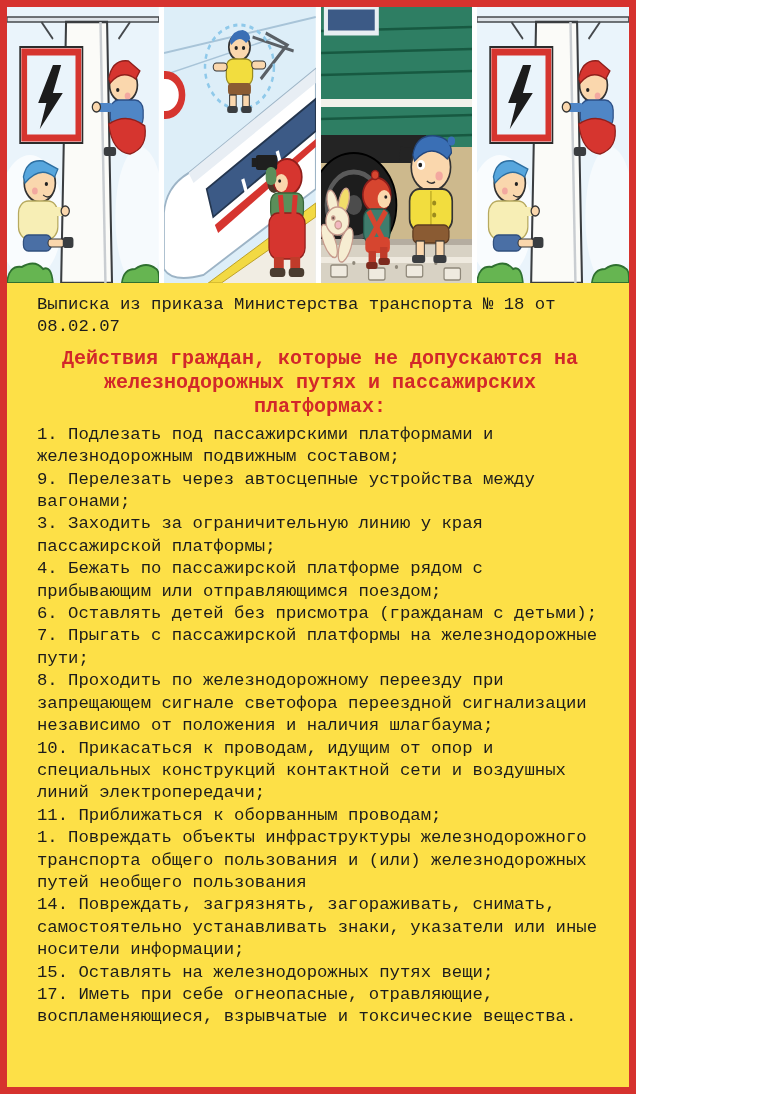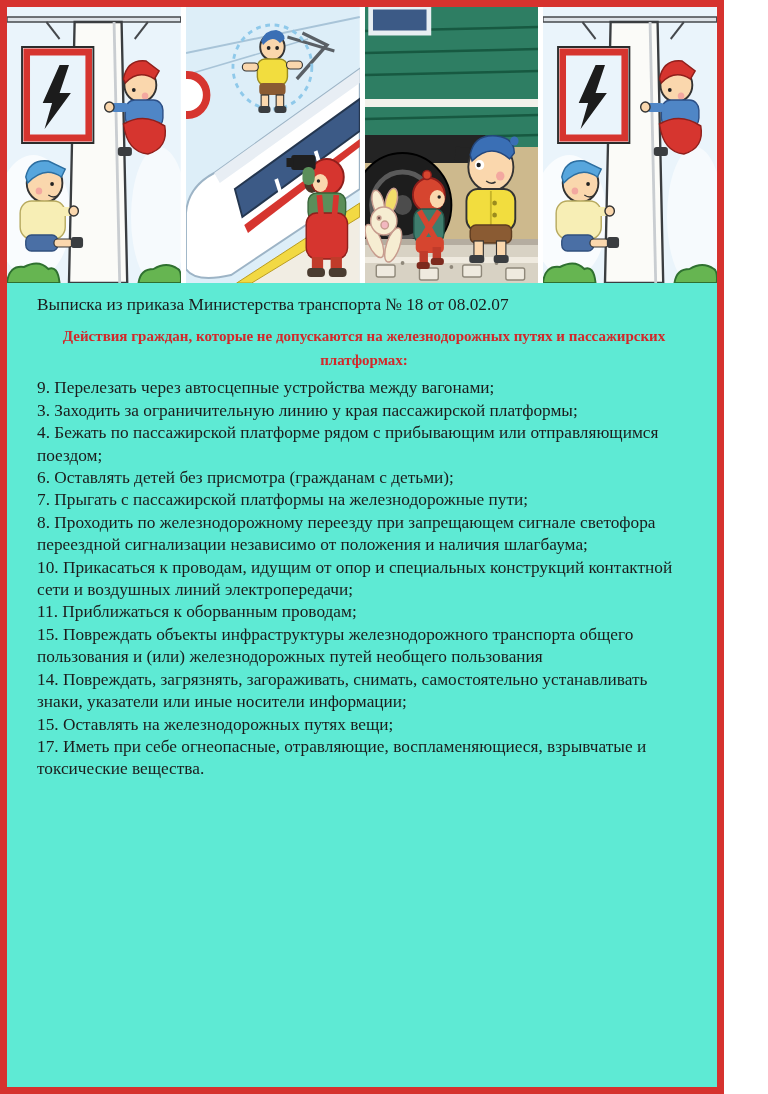--- a/index.html
+++ b/index.html
@@ -2,33 +2,33 @@
 <html style="--border-red: #d6322e; --heading-red: #d2282a; --text-color: #1c1c1c;"><head>
 <meta charset="utf-8">
 <style>
   :root{
     --border-red:#d6322e;
     --heading-red:#d2282a;
     --text-color:#1c1c1c;
   }
   html,body{margin:0;padding:0;background:#fff;}
   .page{
-    width:724px;height:1094px;box-sizing:border-box;
+    width:636px;height:1094px;box-sizing:border-box;
     border:7px solid var(--border-red);
-    background:#5eead4;overflow:hidden;
-    font-family:Liberation Serif, serif;
+    background:#fde047;overflow:hidden;
+    font-family:Liberation Mono, monospace;
   }
   .strip{display:flex;gap:5px;height:276px;background:#fff;}
   .panel{flex:1;height:276px;display:block;}
   .content{padding:11px 26px 0 30px;color:var(--text-color);
     font-size:17.3px;line-height:22.4px;max-width:712px;box-sizing:border-box;}
   .intro{margin:0 0 4px 0;}
   .intro span{display:block;}
   .heading{
-    font-size:15px;line-height:24px;font-weight:bold;
+    font-size:20px;line-height:24px;font-weight:bold;
     color:var(--heading-red);text-align:center;
     margin:8px 2px 5px 2px;
   }
   .rules{margin:0;}
   .rule{margin:0;}
 </style>
 </head>
 <body>
 
 <div class="page">
@@ -257,28 +257,29 @@
   </div>
 
   <div class="content">
     <p class="intro">
       <span>Выписка из приказа Министерства транспорта № 18 от 08.02.07</span>
     </p>
 
     <div class="heading">Действия граждан, которые не допускаются на железнодорожных путях и пассажирских платформах:</div>
 
     <div class="rules">
+      <p class="rule">1. Подлезать под пассажирскими платформами и железнодорожным подвижным составом;</p>
       <p class="rule">9. Перелезать через автосцепные устройства между вагонами;</p>
       <p class="rule">3. Заходить за ограничительную линию у края пассажирской платформы;</p>
       <p class="rule">4. Бежать по пассажирской платформе рядом с прибывающим или отправляющимся поездом;</p>
       <p class="rule">6. Оставлять детей без присмотра (гражданам с детьми);</p>
       <p class="rule">7. Прыгать с пассажирской платформы на железнодорожные пути;</p>
       <p class="rule">8. Проходить по железнодорожному переезду при запрещающем сигнале светофора переездной сигнализации независимо от положения и наличия шлагбаума;</p>
       <p class="rule">10. Прикасаться к проводам, идущим от опор и специальных конструкций контактной сети и воздушных линий электропередачи;</p>
       <p class="rule">11. Приближаться к оборванным проводам;</p>
-      <p class="rule">15. Повреждать объекты инфраструктуры железнодорожного транспорта общего пользования и (или) железнодорожных путей необщего пользования</p>
+      <p class="rule">1. Повреждать объекты инфраструктуры железнодорожного транспорта общего пользования и (или) железнодорожных путей необщего пользования</p>
       <p class="rule">14. Повреждать, загрязнять, загораживать, снимать, самостоятельно устанавливать знаки, указатели или иные носители информации;</p>
       <p class="rule">15. Оставлять на железнодорожных путях вещи;</p>
       <p class="rule">17. Иметь при себе огнеопасные, отравляющие, воспламеняющиеся, взрывчатые и токсические вещества.</p>
     </div>
   </div>
 
 </div>
 
 </body></html>

